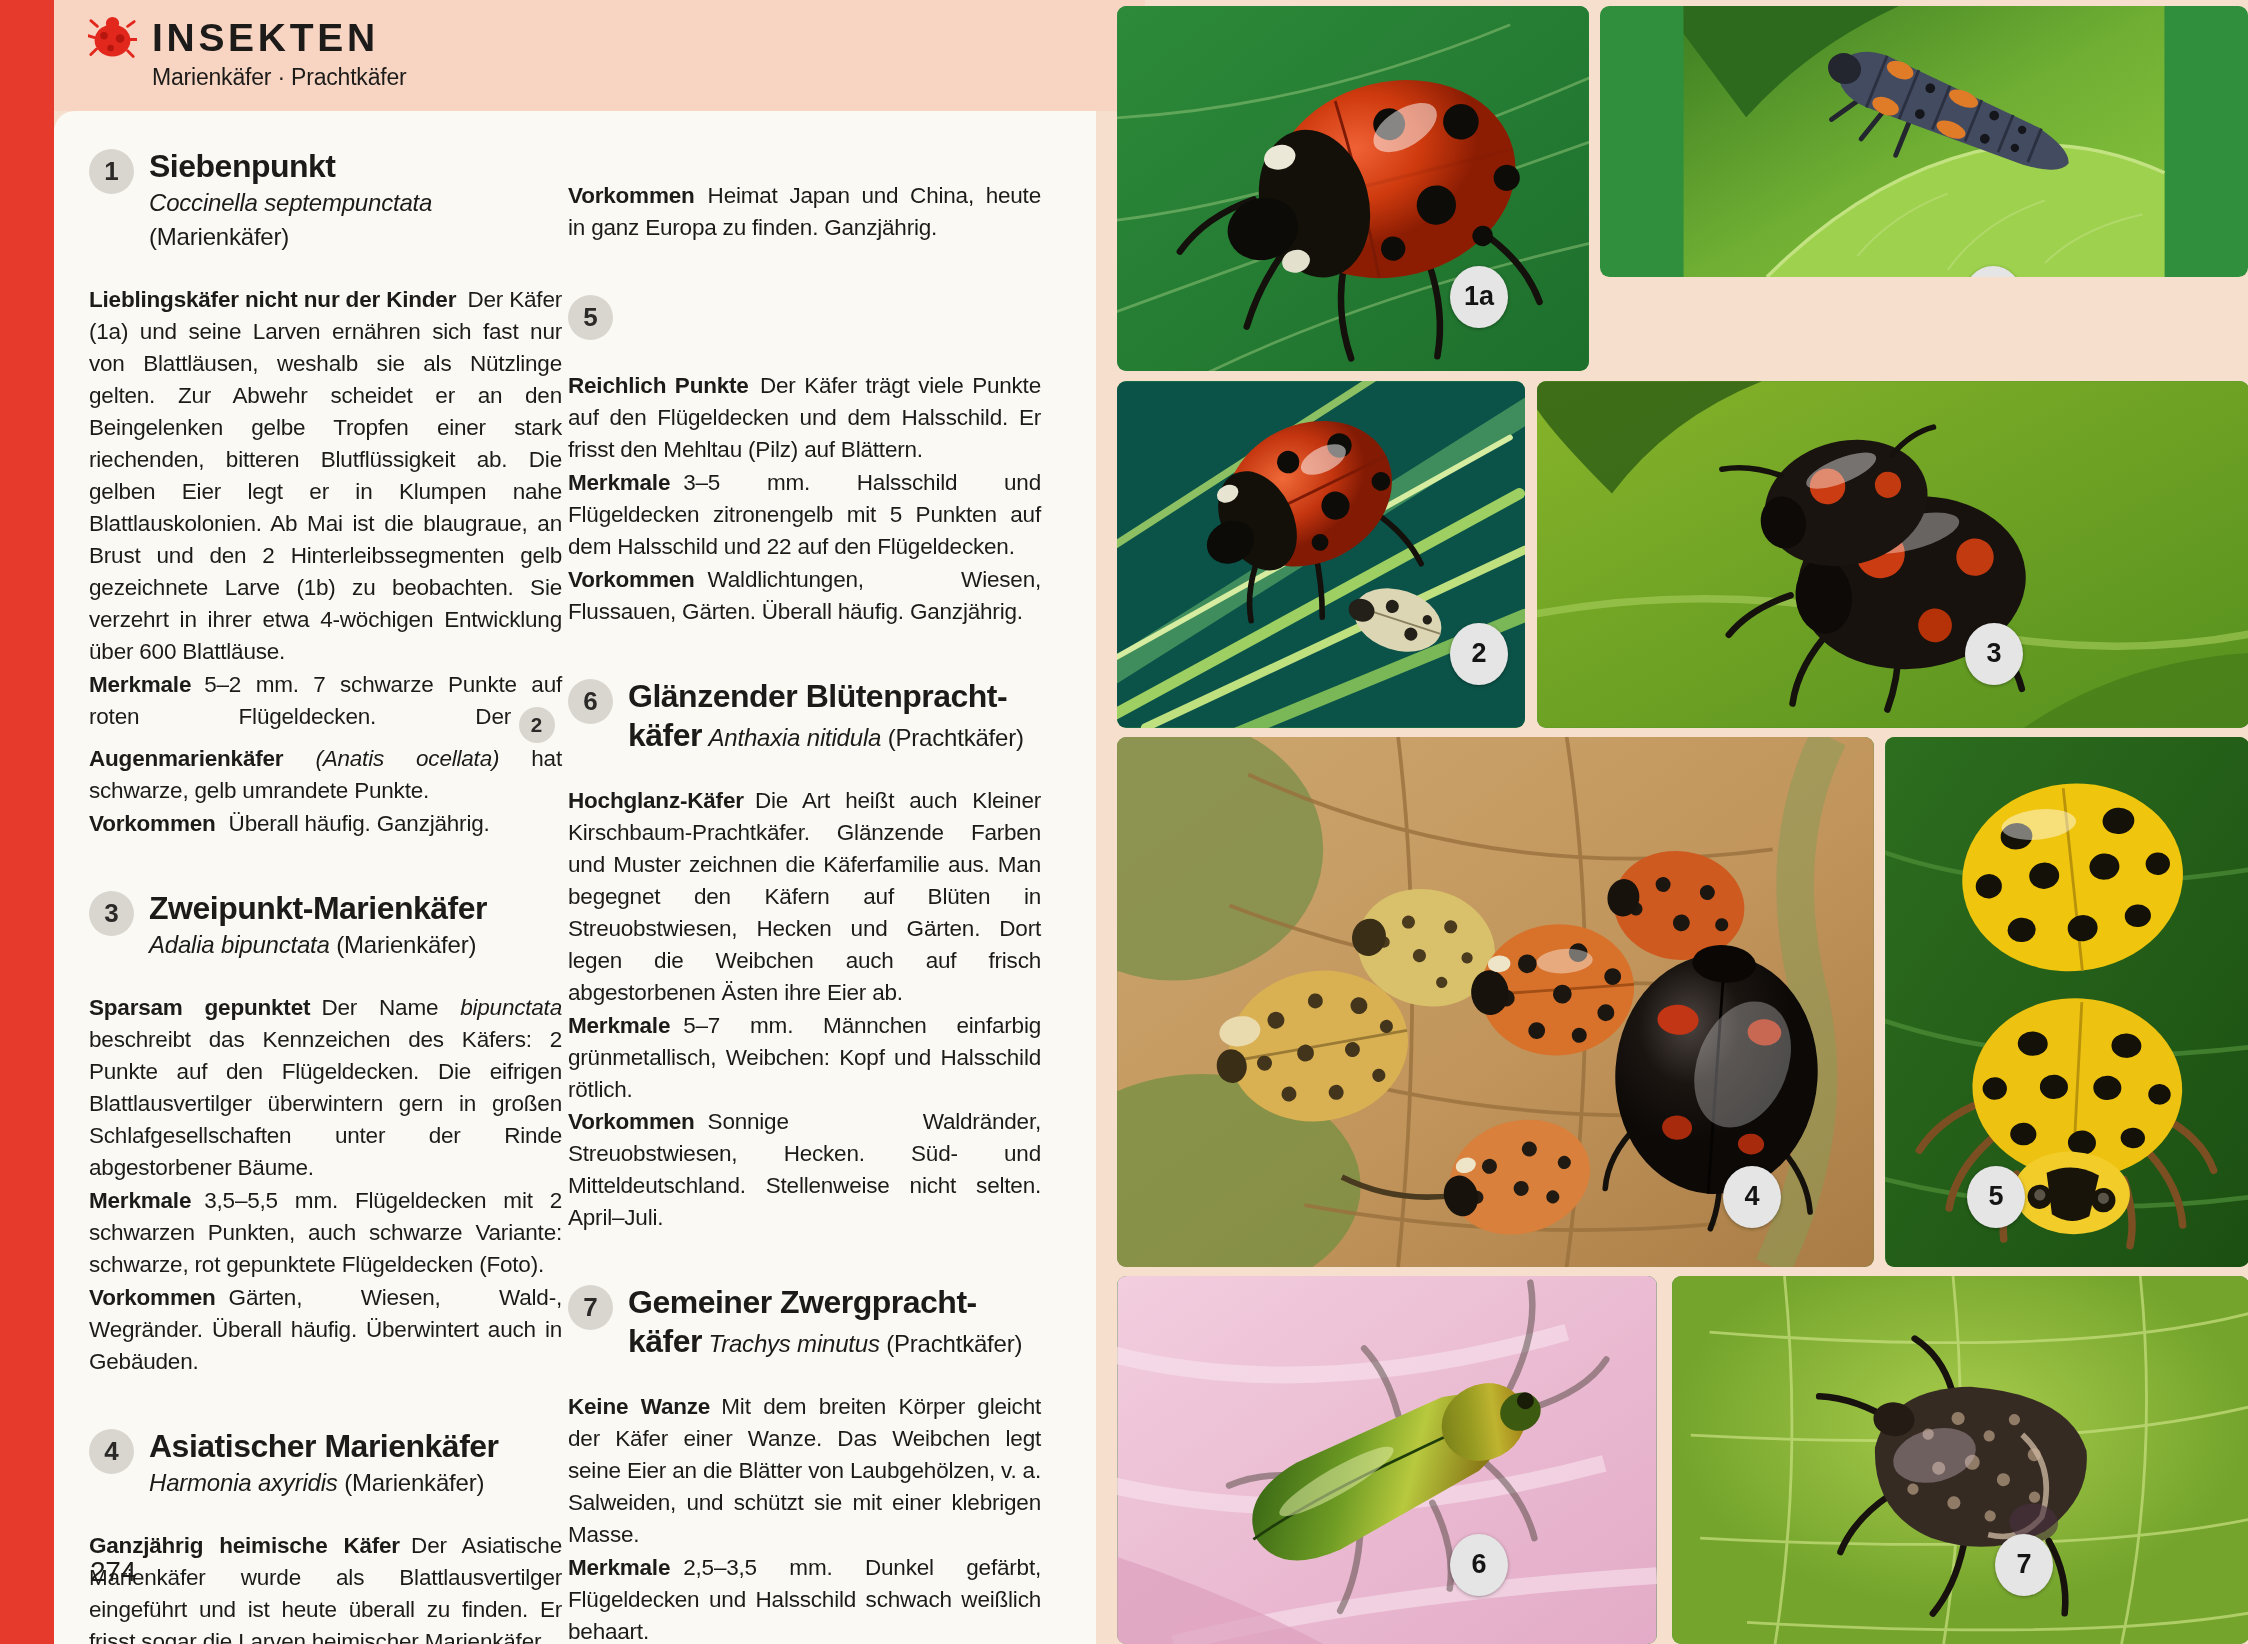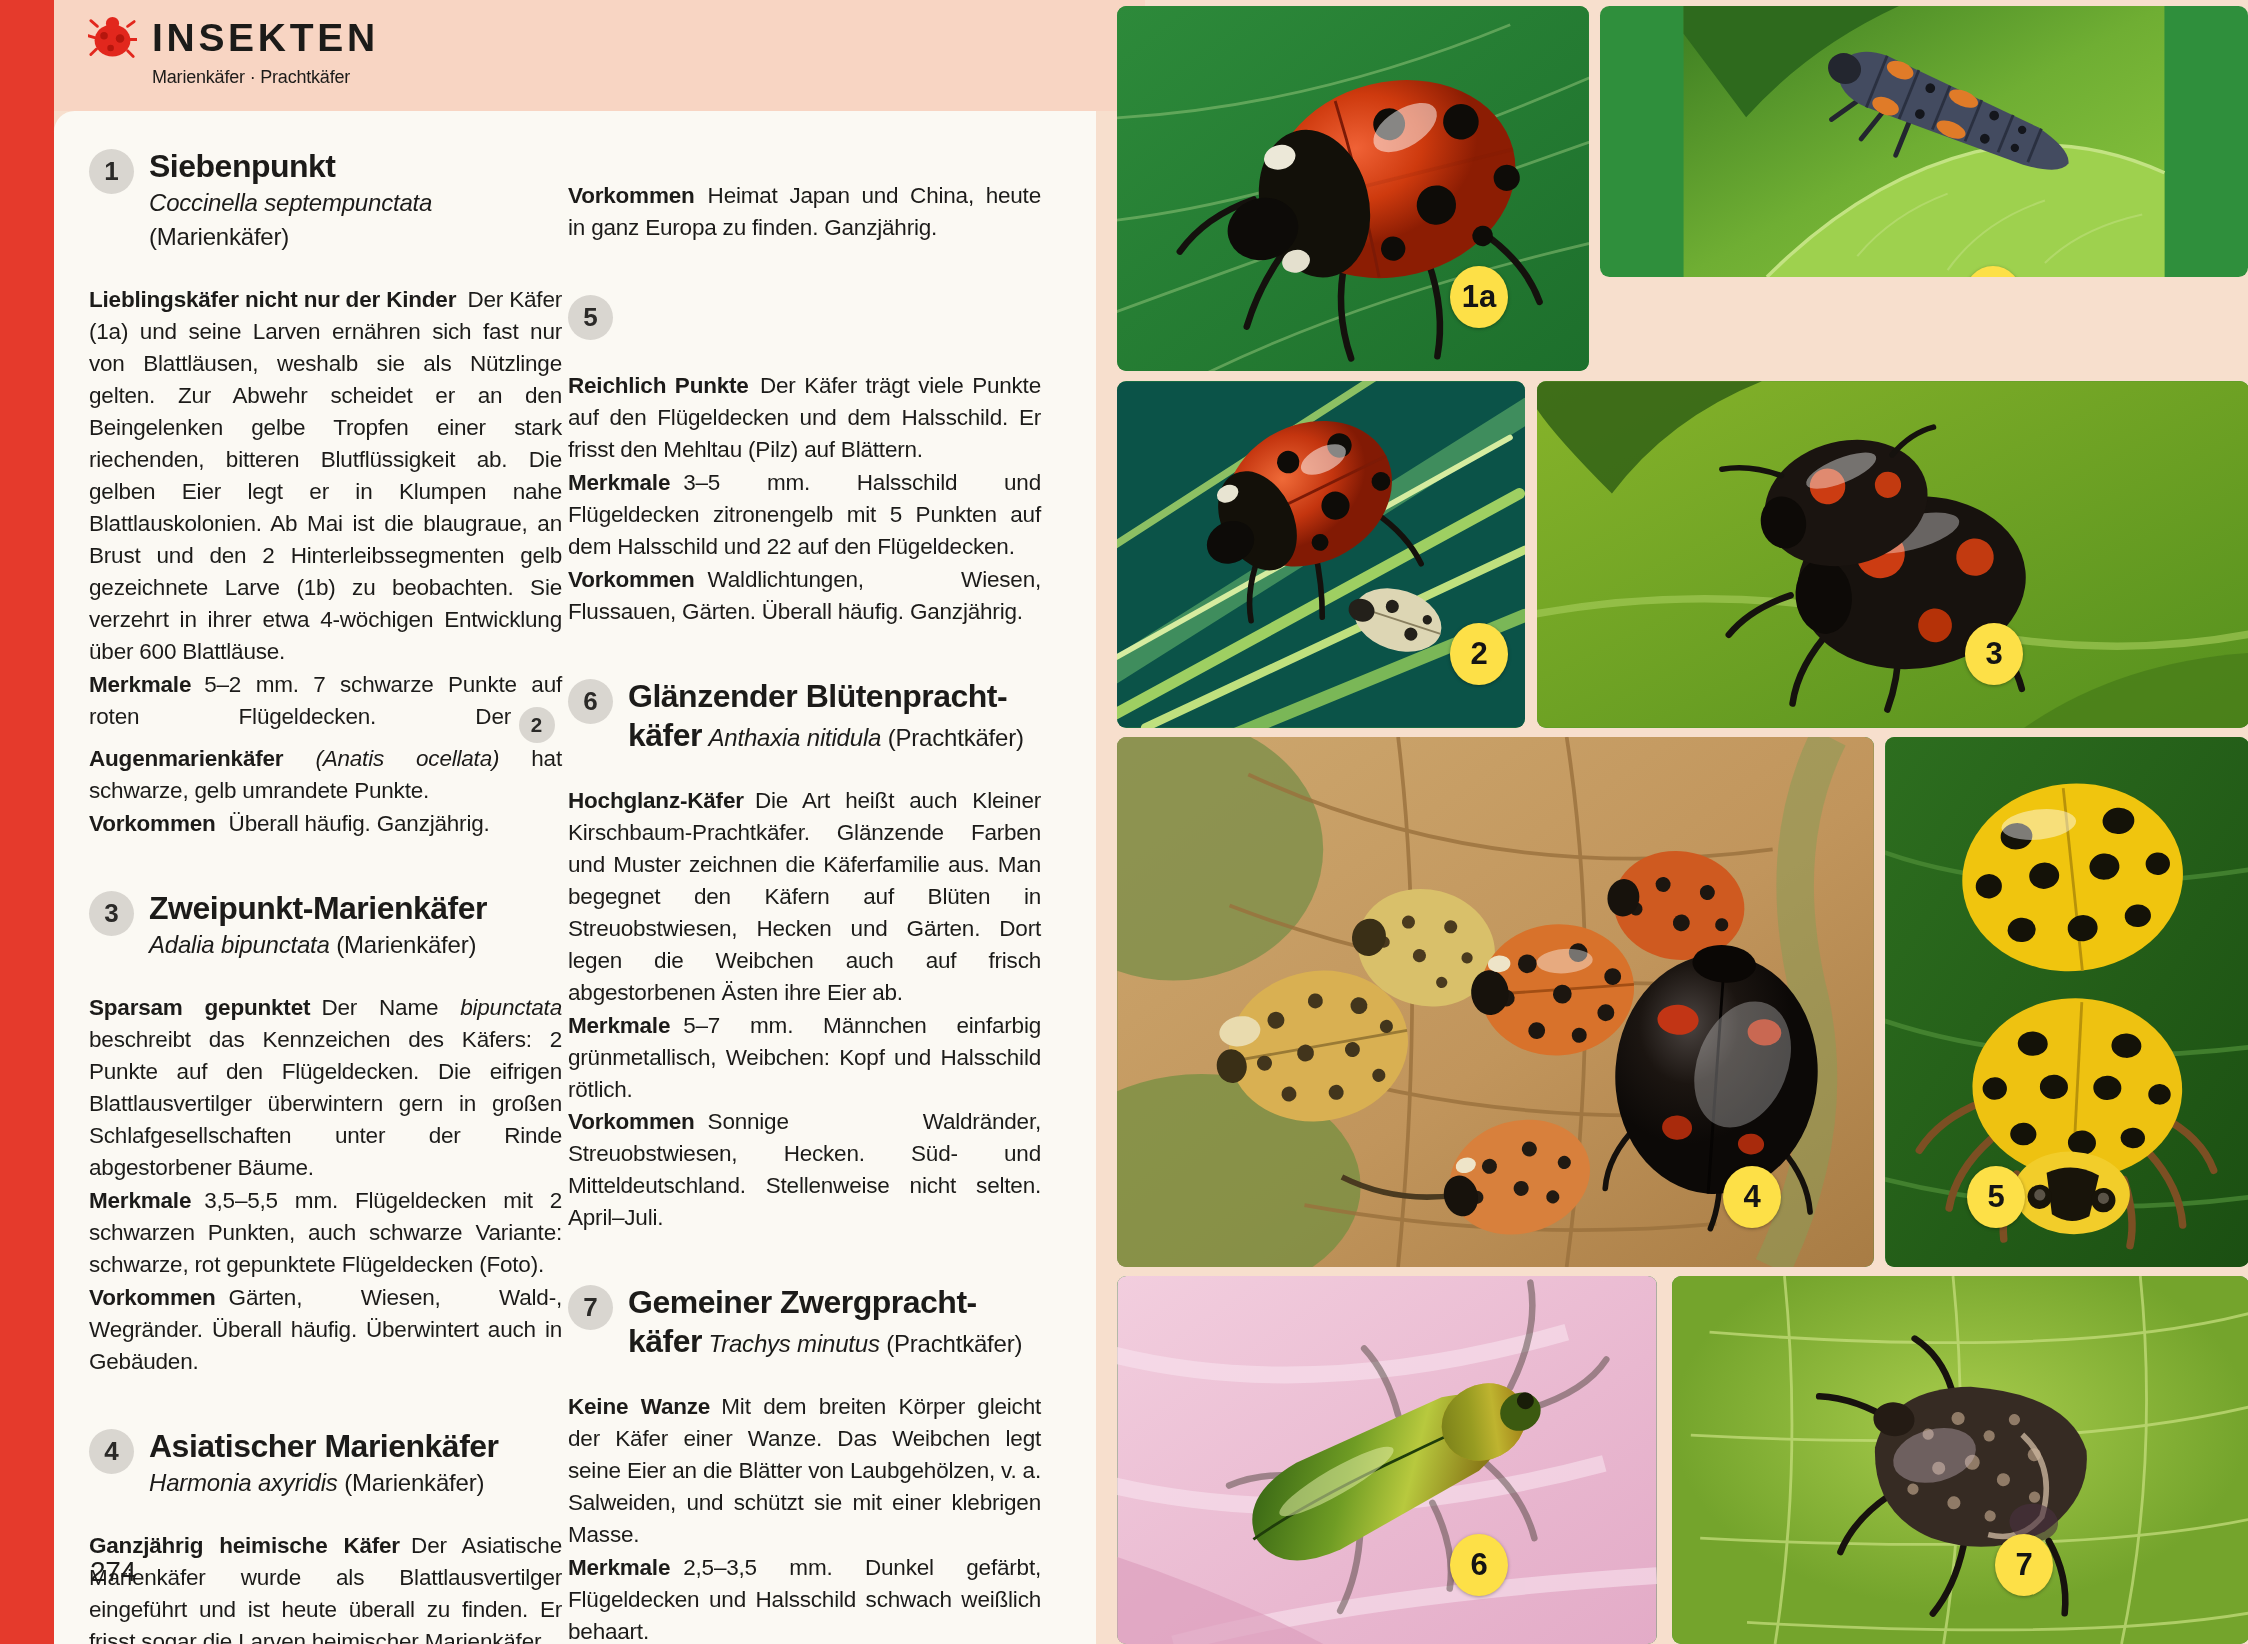--- a/index.html
+++ b/index.html
@@ -7,21 +7,21 @@
   #page{position:relative;width:2249px;height:1644px;background:#f7dfcd;overflow:hidden;}
 
   
   .red-bar{position:absolute;left:0;top:0;width:54px;height:1644px;background:#e53a2c;}
 
   
   .header-band{position:absolute;left:54px;top:0;width:1059px;height:111px;background:#f8d5c3;padding-left:32px;}
   .hb-inner{position:absolute;left:34px;top:15px;display:flex;align-items:flex-start;gap:15px;}
   .hb-titles{display:flex;flex-direction:column;}
   .section-title{font-size:39px;font-weight:bold;letter-spacing:3.7px;line-height:45px;}
-  .section-sub{font-size:18px;line-height:34px;letter-spacing:-0.2px;}
+  .section-sub{font-size:23px;line-height:34px;letter-spacing:-0.2px;}
 
   
   .panel{position:absolute;left:54px;top:111px;width:1042px;height:1534px;background:#fbf9f3;border-top-left-radius:20.6px;}
 
   .col{position:absolute;width:473px;text-align:left;}
   .col1{left:35px;top:36px;}
   .col2{left:514px;top:69px;}
 
   .entry{margin-bottom:49px;}
   .entry-head{display:flex;gap:15px;margin-bottom:30px;}
@@ -42,22 +42,22 @@
 
   .nb-inline{display:inline-flex;width:36px;height:36px;border-radius:50%;background:#d9d6d0;color:#2b2a28;
       align-items:center;justify-content:center;font-size:20.6px;font-weight:bold;vertical-align:-8.4px;margin:0 7.5px;}
 
   .page-num{position:absolute;left:36px;top:1445px;font-size:28px;letter-spacing:-0.2px;}
 
   
   .photos{position:absolute;left:1117px;top:5.6px;width:1132px;height:1639px;}
   .photo{position:absolute;border-radius:9.4px;overflow:hidden;background:#2f8f3c;}
   .photo svg{display:block;width:100%;height:100%;}
-  .photo-badge{position:absolute;width:58px;height:62px;border-radius:50%;background:#fde047;color:#141414;
-      display:flex;align-items:center;justify-content:center;font-size:31px;font-weight:bold;
+  .photo-badge{position:absolute;width:58px;height:62px;border-radius:50%;background:#e5e5e5;color:#141414;
+      display:flex;align-items:center;justify-content:center;font-size:27px;font-weight:bold;
       box-shadow:0 0.9px 3.7px rgba(0,0,0,0.35);text-align:center;}
 
   .p1a{left:0;top:0;width:472px;height:365px;}
   .p1b{left:483px;top:0;width:648px;height:271px;}
   .p2{left:0;top:375px;width:408px;height:347px;}
   .p3{left:420px;top:375px;width:712px;height:347px;}
   .p4{left:0;top:731px;width:757px;height:530px;}
   .p5{left:768px;top:731px;width:364px;height:530px;}
   .p6{left:0;top:1270px;width:540px;height:368px;}
   .p7{left:555px;top:1270px;width:577px;height:368px;}

